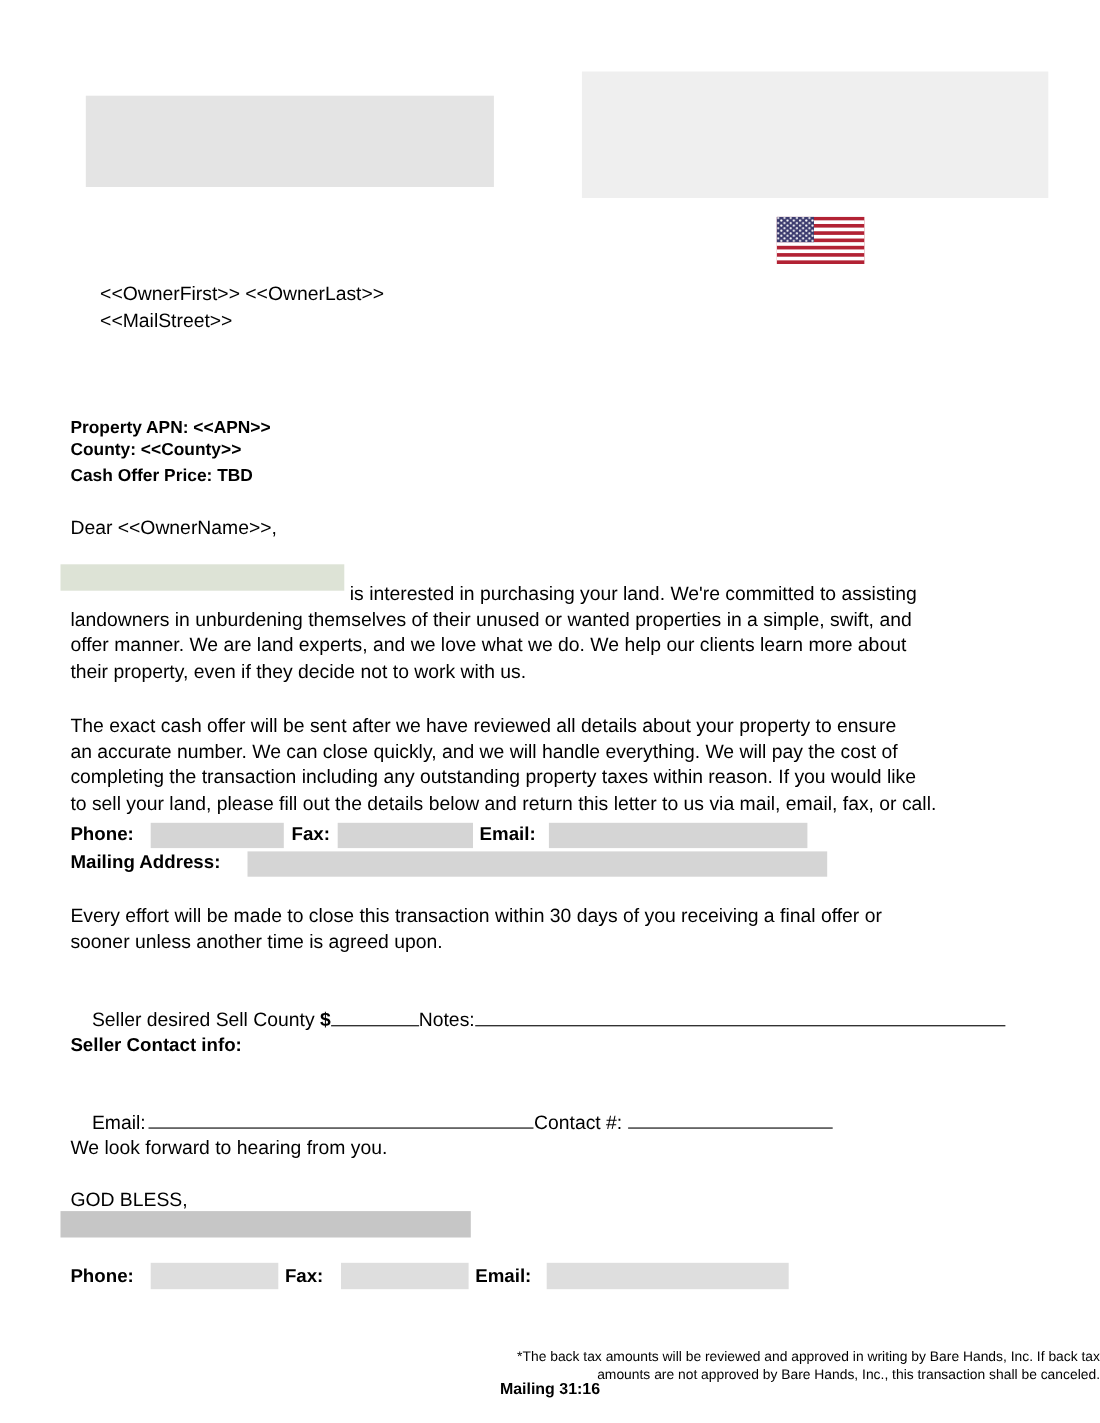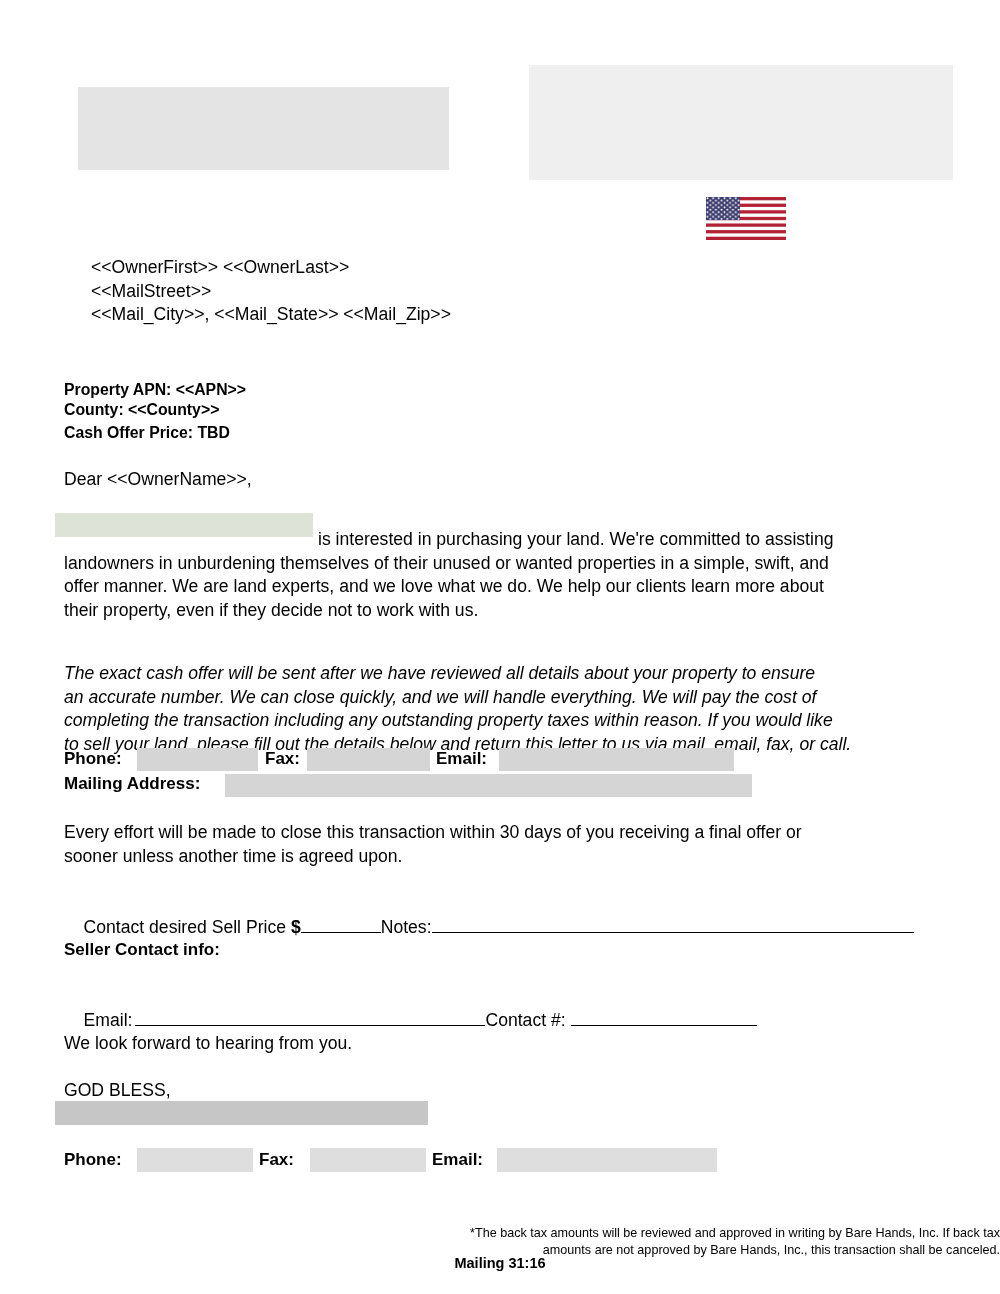--- a/index.html
+++ b/index.html
@@ -48,40 +48,39 @@
         <circle cx="1.45" cy="1.2" r="1" fill="#ffffff"></circle>
         <circle cx="4.3" cy="3.5" r="1" fill="#ffffff"></circle>
       </pattern>
     </defs>
     <rect width="34" height="23.15" fill="url(#stars)"></rect>
   </svg>
 
   <div class="block" style="left:91px;top:229px;">
     <div class="line">&lt;&lt;OwnerFirst&gt;&gt; &lt;&lt;OwnerLast&gt;&gt;</div>
     <div class="line">&lt;&lt;MailStreet&gt;&gt;</div>
-    <div class="line">&lt;&lt;Mail_City&gt;&gt;, &lt;&lt;Mail_State&gt;&gt; &lt;&lt;Mail_Zip&gt;&gt;</div>
   </div>
 
   <div class="block prop" style="left:64px;top:353px;">
     <div class="line">Property APN: &lt;&lt;APN&gt;&gt;</div>
     <div class="line">County: &lt;&lt;County&gt;&gt;</div>
     <div class="line" style="margin-top:3px;">Cash Offer Price: TBD</div>
   </div>
 
   <div class="block" style="left:64px;top:441px;">Dear &lt;&lt;OwnerName&gt;&gt;,</div>
 
   <div class="redact redact-green" style="left:55px;top:486px;width:258px;height:24px;"></div>
   <div class="block" style="left:64px;top:501px;">
     <div class="line" style="padding-left:254px;">is interested in purchasing your land. We're committed to assisting</div>
     <div class="line">landowners in unburdening themselves of their unused or wanted properties in a simple, swift, and</div>
     <div class="line">offer manner. We are land experts, and we love what we do. We help our clients learn more about</div>
     <div class="line">their property, even if they decide not to work with us.</div>
   </div>
 
-  <div class="block" style="left:64px;top:635px;font-style:italic;">
+  <div class="block" style="left:64px;top:621px;">
     <div class="line">The exact cash offer will be sent after we have reviewed all details about your property to ensure</div>
     <div class="line">an accurate number. We can close quickly, and we will handle everything. We will pay the cost of</div>
     <div class="line">completing the transaction including any outstanding property taxes within reason. If you would like</div>
     <div class="line">to sell your land, please fill out the details below and return this letter to us via mail, email, fax, or call.</div>
   </div>
 
   <div class="abs" style="left:0;top:721px;width:1000px;height:24px;">
     <span class="lbl" style="left:64px;top:1px;">Phone:</span>
     <span class="redact redact-gray" style="left:137px;top:0;width:121px;height:23px;"></span>
     <span class="lbl" style="left:265px;top:1px;">Fax:</span>
@@ -94,21 +93,21 @@
     <span class="lbl" style="left:64px;top:1px;">Mailing Address:</span>
     <span class="redact redact-gray" style="left:225px;top:1px;width:527px;height:23px;"></span>
   </div>
 
   <div class="block" style="left:64px;top:794px;">
     <div class="line">Every effort will be made to close this transaction within 30 days of you receiving a final offer or</div>
     <div class="line">sooner unless another time is agreed upon.</div>
   </div>
 
   <div class="block" style="left:64px;top:864px;white-space:pre;">
-    <span>Contact desired Sell Price </span><span class="b">$</span><span class="fill-line" style="width:80px;"></span><span>Notes:</span><span class="fill-line" style="width:482px;"></span>
+    <span>Seller desired Sell County </span><span class="b">$</span><span class="fill-line" style="width:80px;"></span><span>Notes:</span><span class="fill-line" style="width:482px;"></span>
   </div>
 
   <div class="block b" style="left:64px;top:911px;font-size:17px;">Seller Contact info:</div>
 
   <div class="block" style="left:64px;top:957px;white-space:pre;">
     <span>Email:</span><span class="fill-line" style="width:350px;margin-left:3px;"></span><span>Contact #: </span><span class="fill-line" style="width:186px;"></span>
   </div>
 
   <div class="block" style="left:64px;top:1005px;">We look forward to hearing from you.</div>
   <div class="block" style="left:64px;top:1052px;">GOD BLESS,</div>

